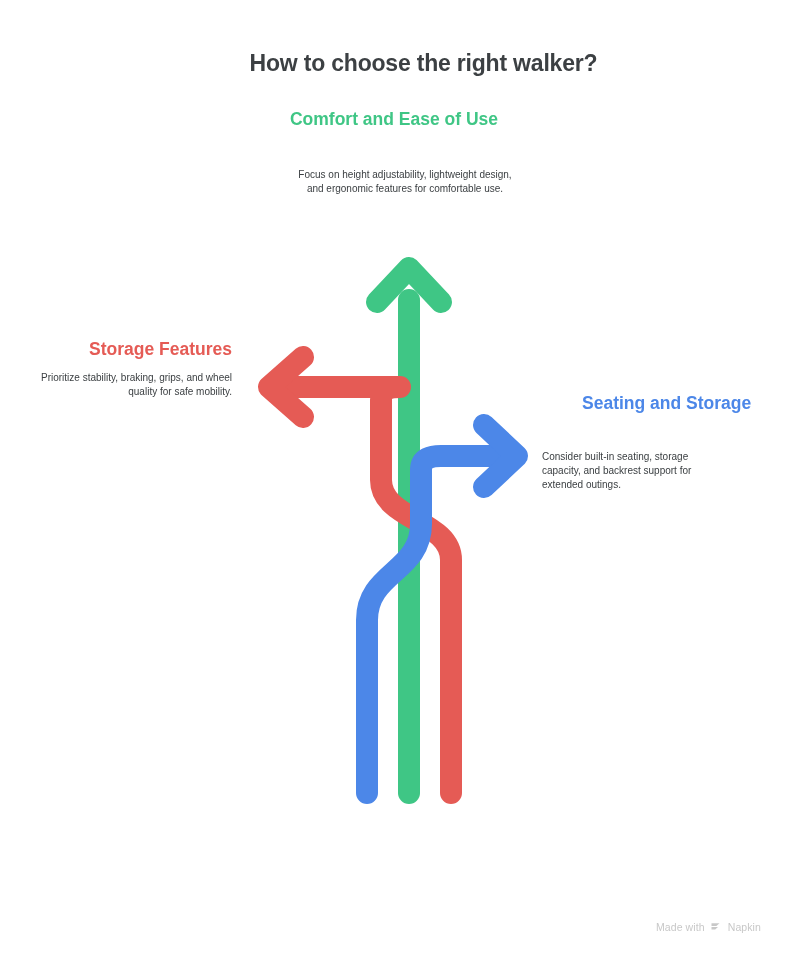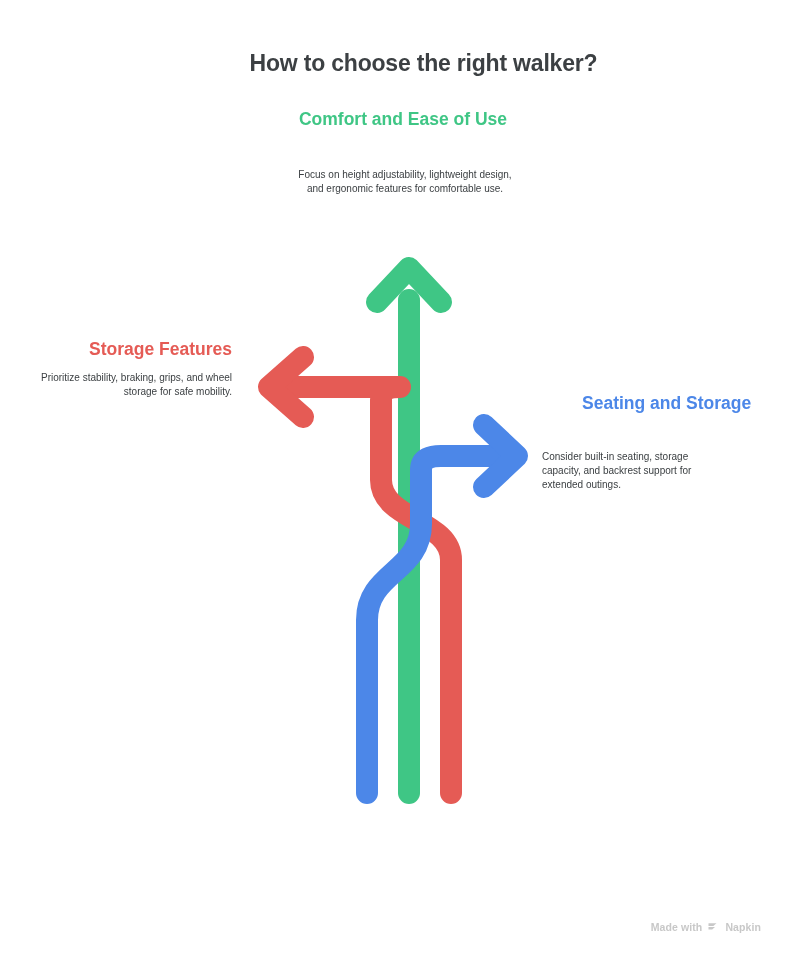--- a/index.html
+++ b/index.html
@@ -37,21 +37,21 @@
   }
   .branch-body {
     position: absolute;
     font-size: 10px;
     line-height: 1.42;
     color: #3c4043;
   }
 
   
   #green-heading {
-    left: 288px;
+    left: 279px;
     top: 108px;
     width: 230px;
     text-align: center;
     color: #3FC685;
   }
   #green-body {
     left: 290px;
     top: 168px;
     width: 230px;
     text-align: center;
@@ -99,21 +99,21 @@
   
   #watermark {
     position: absolute;
     right: 24px;
     bottom: 21px;
     display: flex;
     align-items: flex-end;
     gap: 5px;
     color: #c8c8c8;
     font-size: 10.5px;
-    font-weight: bold;
+    font-weight: normal;
     letter-spacing: 0.1px;
   }
   #watermark svg { display: block; }
 </style>
 </head>
 <body>
 
 <div id="page-title">How to choose the right walker?</div>
 
 <svg id="flow-canvas" viewBox="0 0 785 954">
@@ -131,21 +131,21 @@
   <g>
     <path d="M367,793 L367,620 C367,572 421,572 421,524 L421,470 C421,458 431,456 441,456 L502,456" fill="none" stroke="#4C87E8" stroke-width="22" stroke-linecap="round" stroke-linejoin="round"></path>
     <path d="M484,425 L517,456 L484,487" fill="none" stroke="#4C87E8" stroke-width="22" stroke-linecap="round" stroke-linejoin="round"></path>
   </g>
 </svg>
 
 <div class="branch-heading" id="green-heading">Comfort and Ease of Use</div>
 <div class="branch-body" id="green-body">Focus on height adjustability, lightweight design, and ergonomic features for comfortable use.</div>
 
 <div class="branch-heading" id="red-heading">Storage Features</div>
-<div class="branch-body" id="red-body">Prioritize stability, braking, grips, and wheel storage for safe mobility.</div>
+<div class="branch-body" id="red-body">Prioritize stability, braking, grips, and wheel quality for safe mobility.</div>
 
 <div class="branch-heading" id="blue-heading">Seating and Storage</div>
 <div class="branch-body" id="blue-body">Consider built-in seating, storage capacity, and backrest support for extended outings.</div>
 
 <div id="watermark">
   <span>Made with</span>
   <span>
     <svg width="13" height="13" viewBox="0 0 13 13">
       <path d="M1.5,3.2 L9.5,3.2 L6.4,6.0 L1.5,6.0 Z" fill="#c8c8c8"></path>
       <path d="M1.5,7.0 L8.0,7.0 L5.2,9.6 L1.5,9.6 Z" fill="#c8c8c8"></path>

